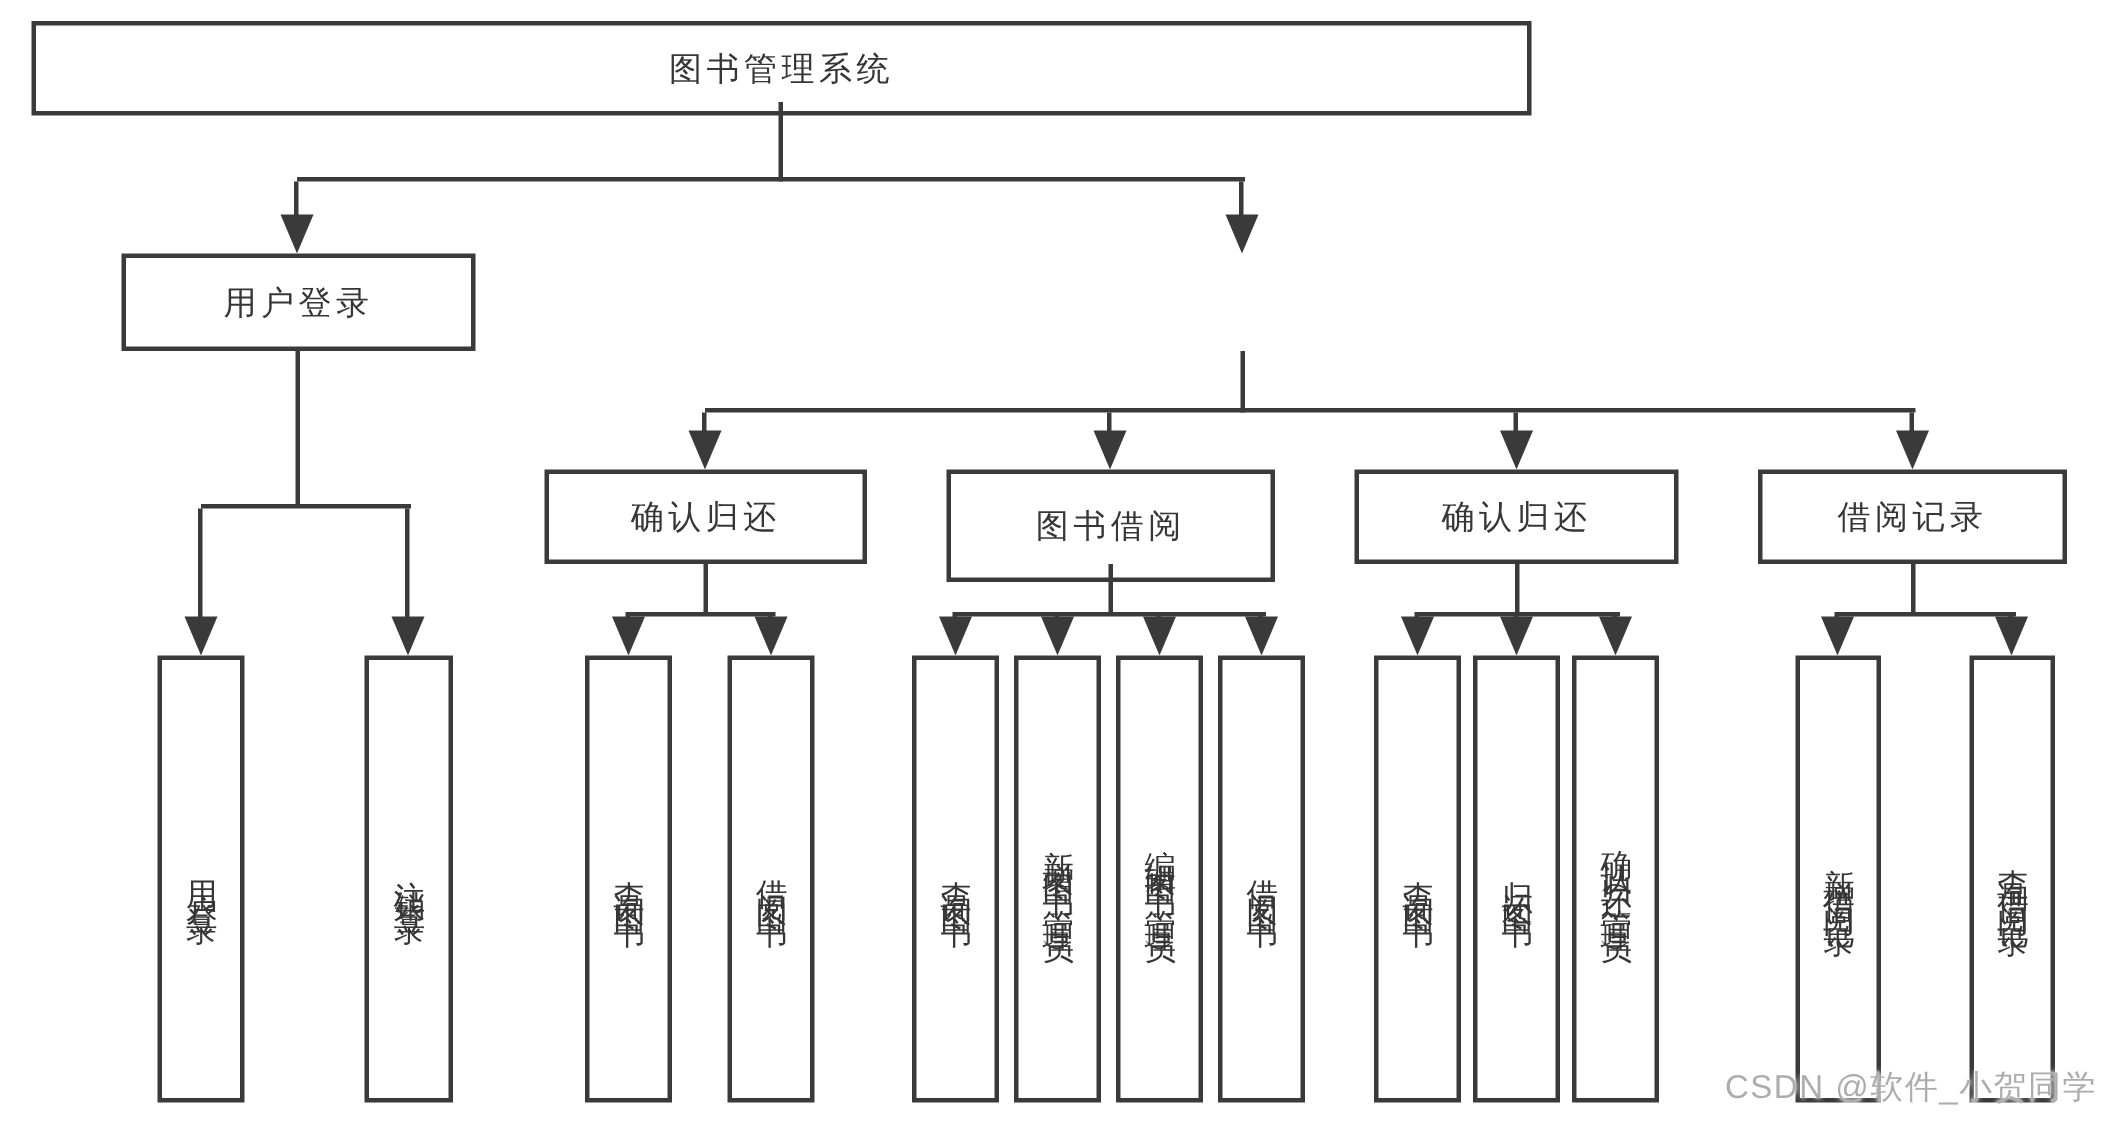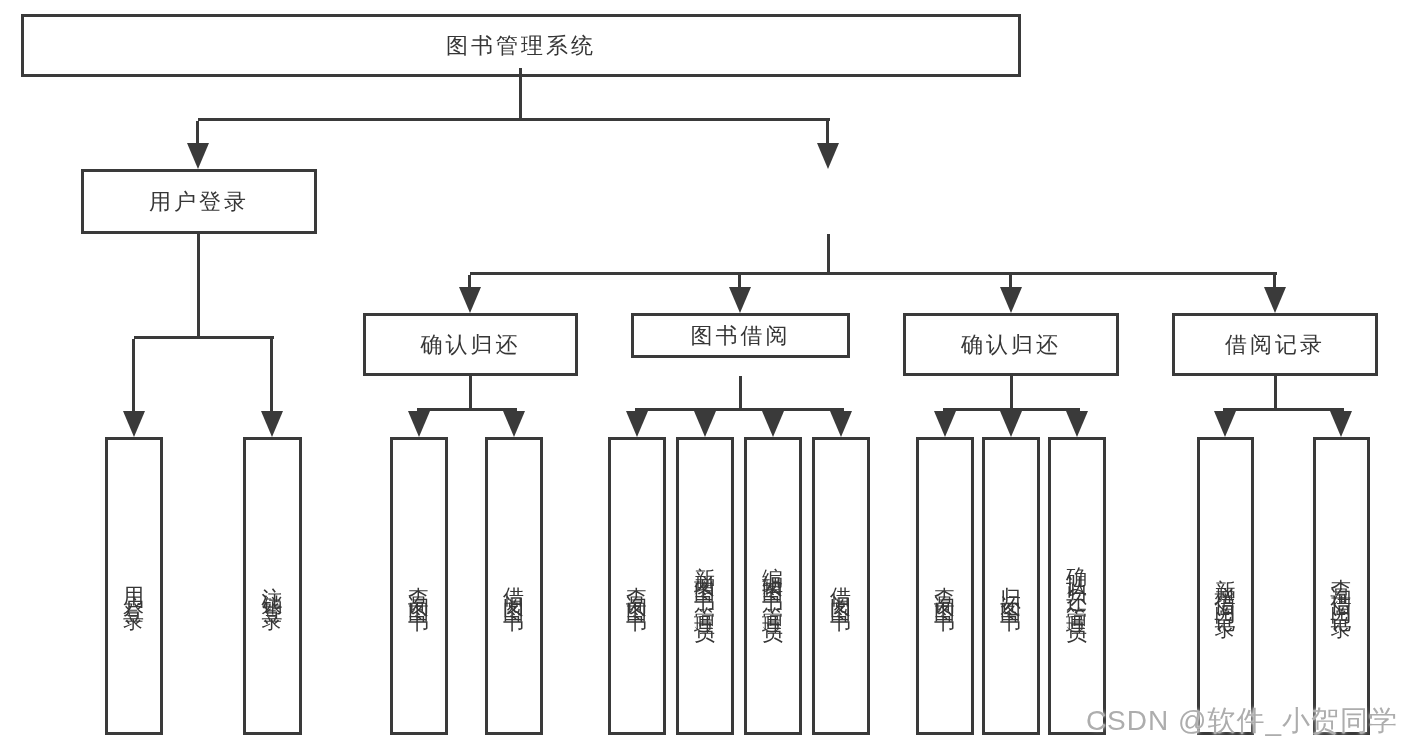--- a/index.html
+++ b/index.html
@@ -48,21 +48,21 @@
   }
   .arrow .head{
     position:absolute;left:0;bottom:0;width:0;height:0;
     border-left:11px solid transparent;
     border-right:11px solid transparent;
     border-top:26px solid var(--line);
   }
   .watermark{
     position:absolute;
     right:7px;bottom:7px;
-    font-size:28px;
+    font-size:22px;
     letter-spacing:1px;
     color:var(--wm);
     text-shadow:0 0 2px #ffffff,0 0 4px #ffffff;
     white-space:nowrap;
     z-index:5;
   }
 </style>
 </head>
 <body>
 
@@ -113,21 +113,21 @@
       <div class="head"></div>
     </div>
   <div class="arrow" style="left:1264px;top:275px;height:38px;">
       <div class="shaft"></div>
       <div class="head"></div>
     </div>
 
   <div class="box" style="left:363px;top:313px;width:215px;height:63px;">
     <span class="hlabel">确认归还</span>
   </div>
-  <div class="box" style="left:631px;top:313px;width:219px;height:45px;">
+  <div class="box" style="left:631px;top:313px;width:219px;height:75px;">
     <span class="hlabel">图书借阅</span>
   </div>
   <div class="box" style="left:903px;top:313px;width:216px;height:63px;">
     <span class="hlabel">确认归还</span>
   </div>
   <div class="box" style="left:1172px;top:313px;width:206px;height:63px;">
     <span class="hlabel">借阅记录</span>
   </div>
 
   <div class="vline" style="left:469px;top:376px;height:32px;"></div>

